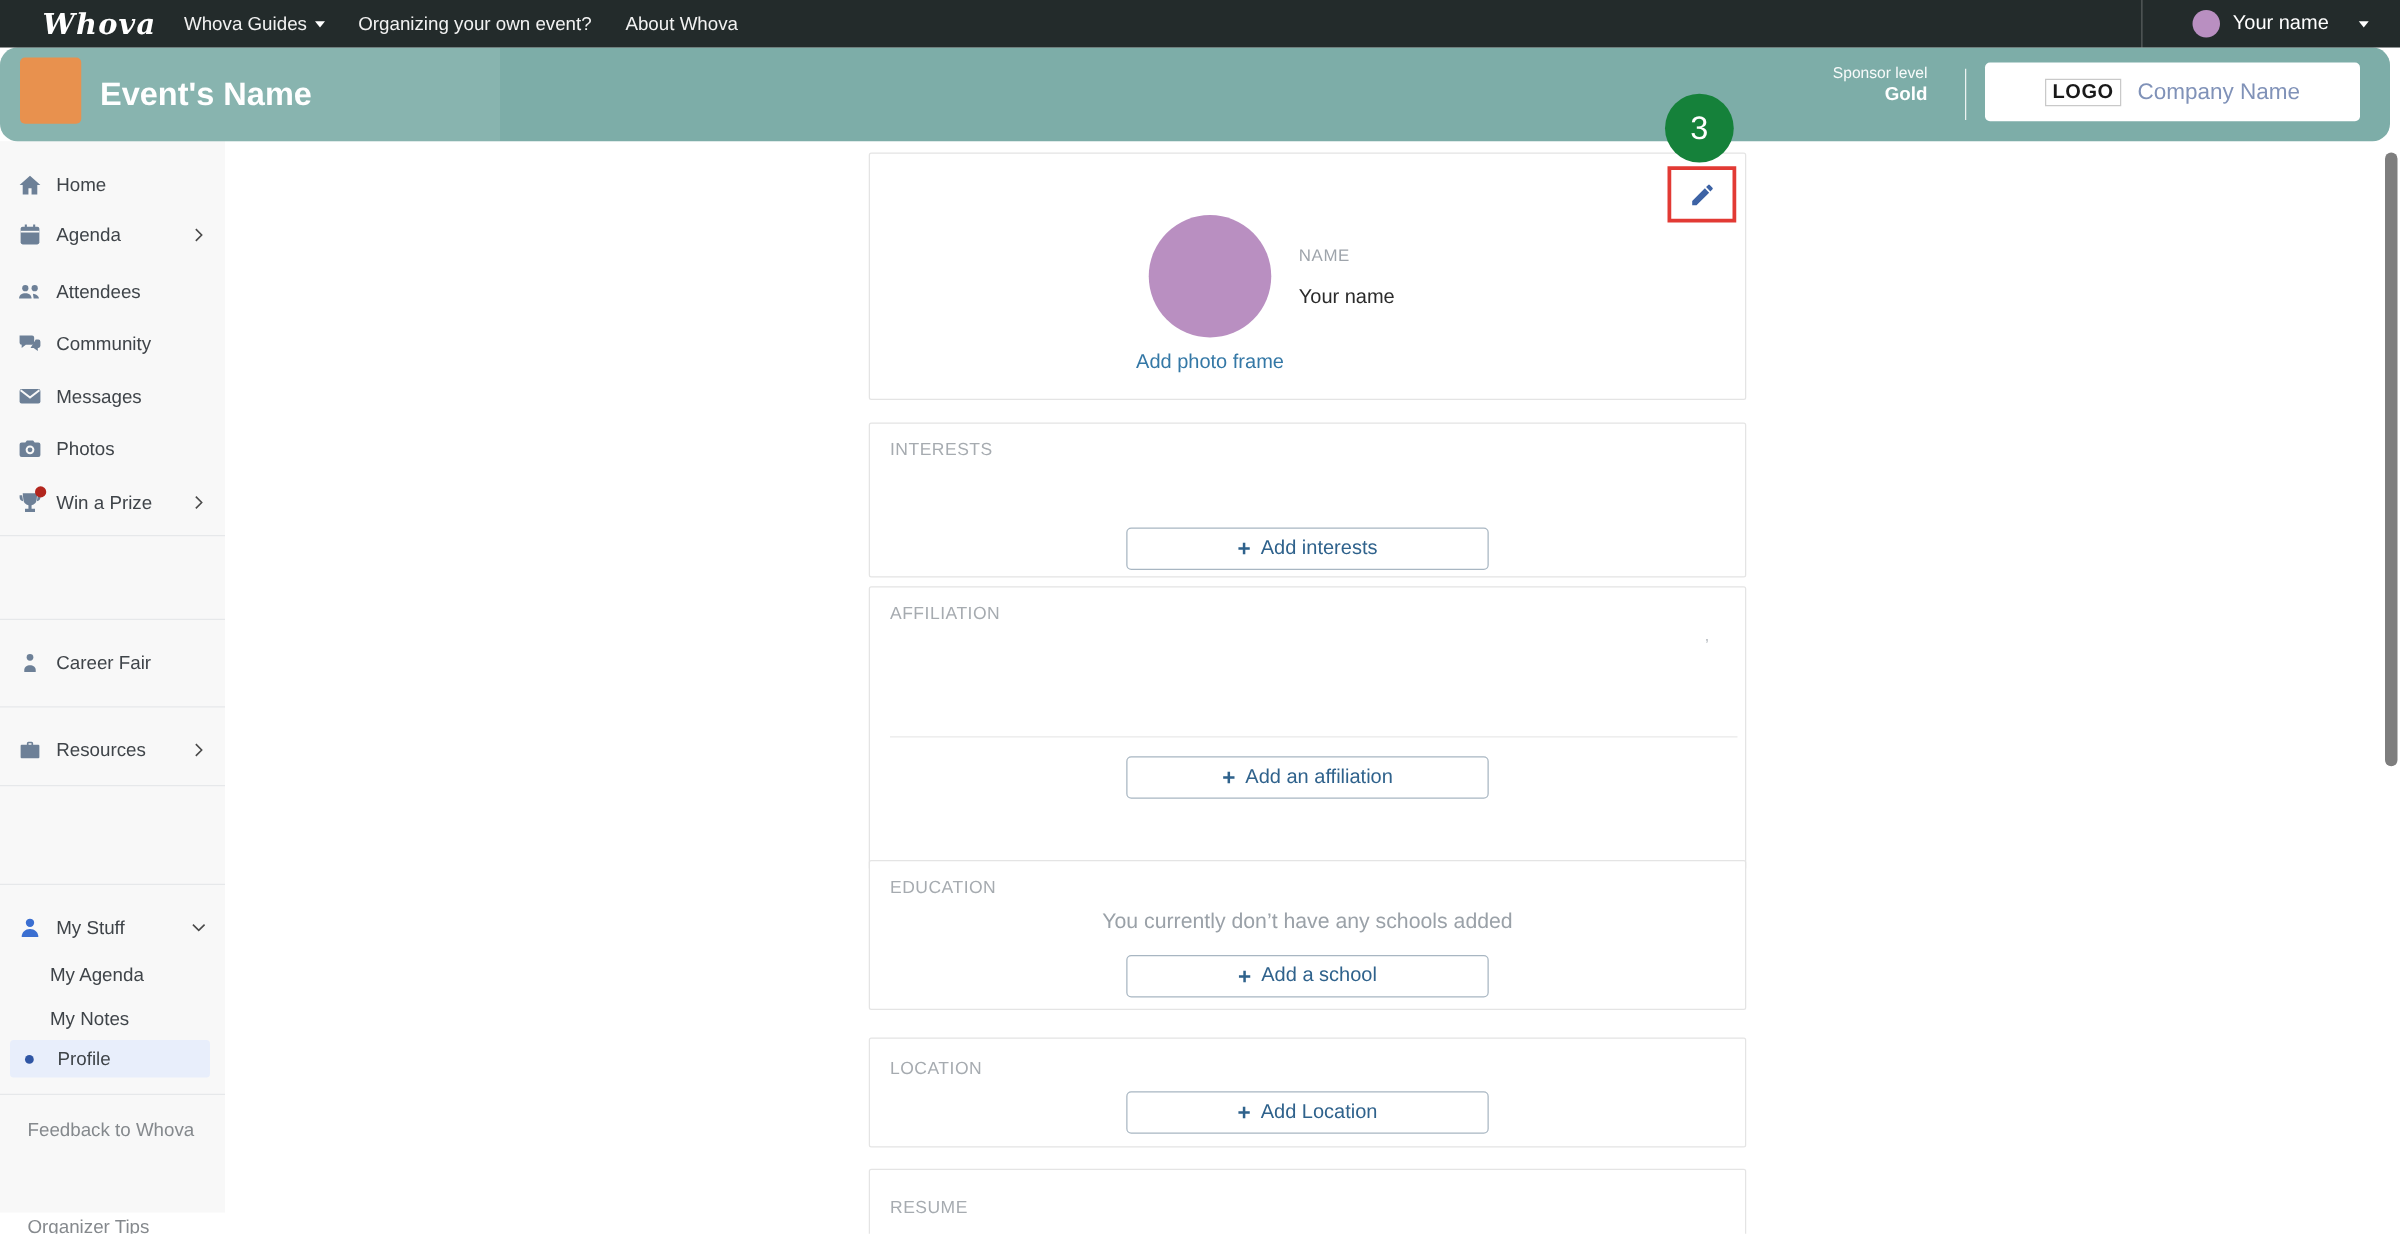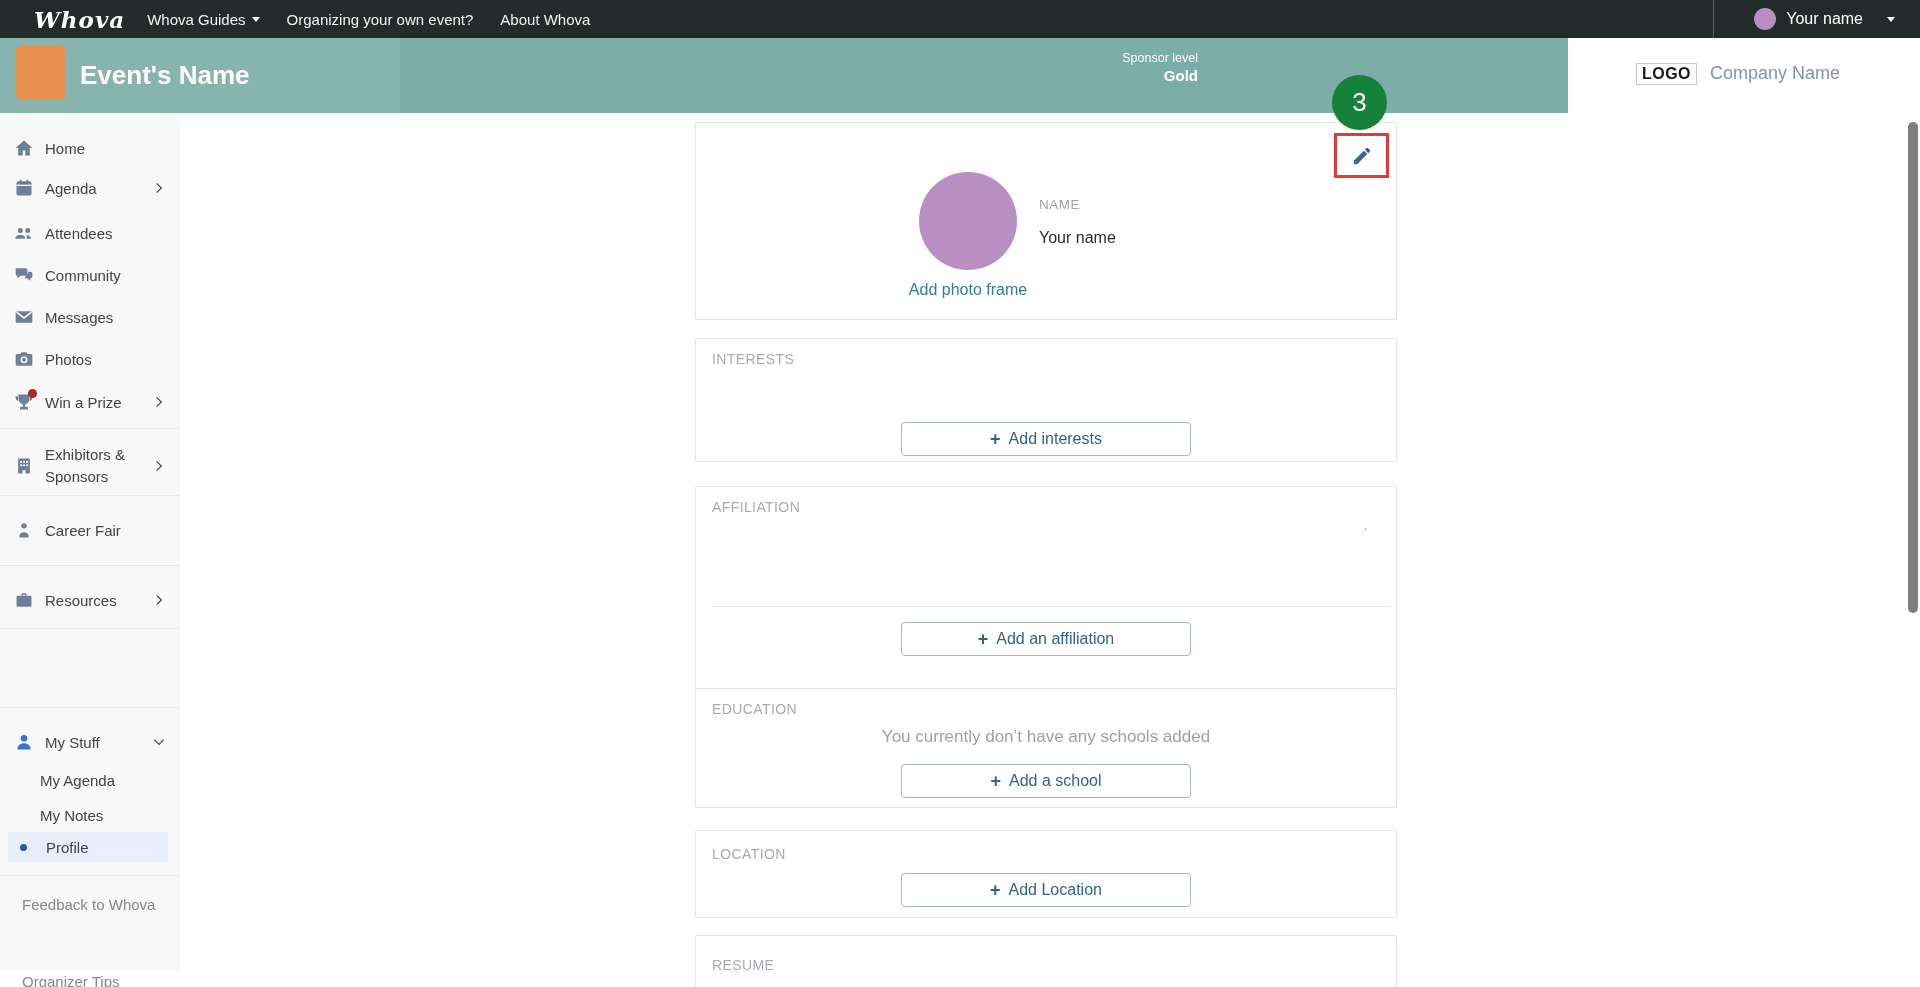--- a/index.html
+++ b/index.html
@@ -15,22 +15,22 @@
   .nav-item { color:#f2f2f2; font-size:15px; cursor:pointer; display:flex; align-items:center; gap:6px; }
   .caret { width:0; height:0; border-left:4px solid transparent; border-right:4px solid transparent;
     border-top:5px solid #fff; display:inline-block; }
   .nav-user { position:absolute; right:25px; top:0; height:38px; display:flex; align-items:center;
     gap:10px; padding-left:40px; border-left:1px solid rgba(255,255,255,.25); cursor:pointer; }
   .nav-avatar { width:22px; height:22px; border-radius:50%; background:#b98fc1; display:inline-block; }
   .nav-user .uname { color:#fff; font-size:16px; }
   .nav-user .caret { margin-left:14px; }
 
   
-  .event-header { position:absolute; left:0; top:38px; width:1568px; height:75px;
-    background:#7dada8; z-index:4; }
+  .event-header { position:absolute; left:0; top:38px; width:1912px; height:75px;
+    background:#7dada8; z-index:4;border-radius:14px; }
   .event-header .lighter { position:absolute; left:0; top:0; width:400px; height:75px;
     background:rgba(255,255,255,.09); }
   .event-logo { position:absolute; left:16px; top:8px; width:49px; height:53px;
     background:#e8914e; border-radius:4px; }
   .event-title { position:absolute; left:80px; top:22px; color:#fff; font-size:26px; font-weight:bold; }
   .sponsor { position:absolute; right:370px; top:13px; text-align:right; color:#fff; line-height:1.25; }
   .sponsor .sl { font-size:12.5px; opacity:.95; }
   .sponsor .sv { font-size:15px; font-weight:bold; }
   .header-vdiv { position:absolute; left:1572px; top:17px; width:1px; height:41px; background:rgba(255,255,255,.85); }
   .company-card { position:absolute; left:1588px; top:12px; width:300px; height:47px; background:#fff;
@@ -200,41 +200,20 @@
     <span class="slbl">Win a Prize</span>
     <span class="chev">
       <svg viewBox="0 0 24 24">
           <path d="M8 4l8 8-8 8" fill="none" stroke="currentColor" stroke-width="2.2"></path>
         </svg>
     </span>
   </div>
 
   <div class="sdiv" style="top:315px"></div>
 
-  <div class="srow" style="top:326px;height:54px">
-    <span class="sicon">
-      <svg viewBox="0 0 24 24" fill="currentColor">
-          <path d="M5 21V3h14v18h-5.2v-4h-3.6v4z"></path>
-          <g fill="#f8f8f8">
-            <rect x="7.5" y="6" width="2.2" height="2.2"></rect>
-            <rect x="11" y="6" width="2.2" height="2.2"></rect>
-            <rect x="14.4" y="6" width="2.2" height="2.2"></rect>
-            <rect x="7.5" y="10" width="2.2" height="2.2"></rect>
-            <rect x="11" y="10" width="2.2" height="2.2"></rect>
-            <rect x="14.4" y="10" width="2.2" height="2.2"></rect>
-          </g>
-        </svg>
-    </span>
-    <span class="slbl" style="width:104px;line-height:1.5">Exhibitors &amp; Sponsors</span>
-    <span class="chev">
-      <svg viewBox="0 0 24 24">
-          <path d="M8 4l8 8-8 8" fill="none" stroke="currentColor" stroke-width="2.2"></path>
-        </svg>
-    </span>
-  </div>
 
   <div class="sdiv" style="top:382px"></div>
 
   <div class="srow" style="top:402px">
     <span class="sicon">
       <svg viewBox="0 0 24 24" fill="currentColor">
           <circle cx="12" cy="7" r="3.2"></circle>
           <path d="M6.5 21v-1.8c0-3 2.5-4.6 5.5-4.6s5.5 1.6 5.5 4.6V21z"></path>
         </svg>
     </span>
@@ -309,21 +288,21 @@
 <div class="badge">3</div>
 
 <div class="card" style="top:338px;height:124px">
   <div class="sec-title">INTERESTS</div>
   <button class="add-btn" style="top:83px">
     <span class="plus">+</span>
     <span>Add interests</span>
   </button>
 </div>
 
-<div class="card" style="top:486px;height:227px">
+<div class="card" style="top:469px;height:227px">
   <div class="sec-title">AFFILIATION</div>
   <div class="stray">’</div>
   <div class="aff-divider"></div>
   <button class="add-btn" style="top:135px">
     <span class="plus">+</span>
     <span>Add an affiliation</span>
   </button>
 </div>
 
 <div class="card" style="top:688px;height:120px">

